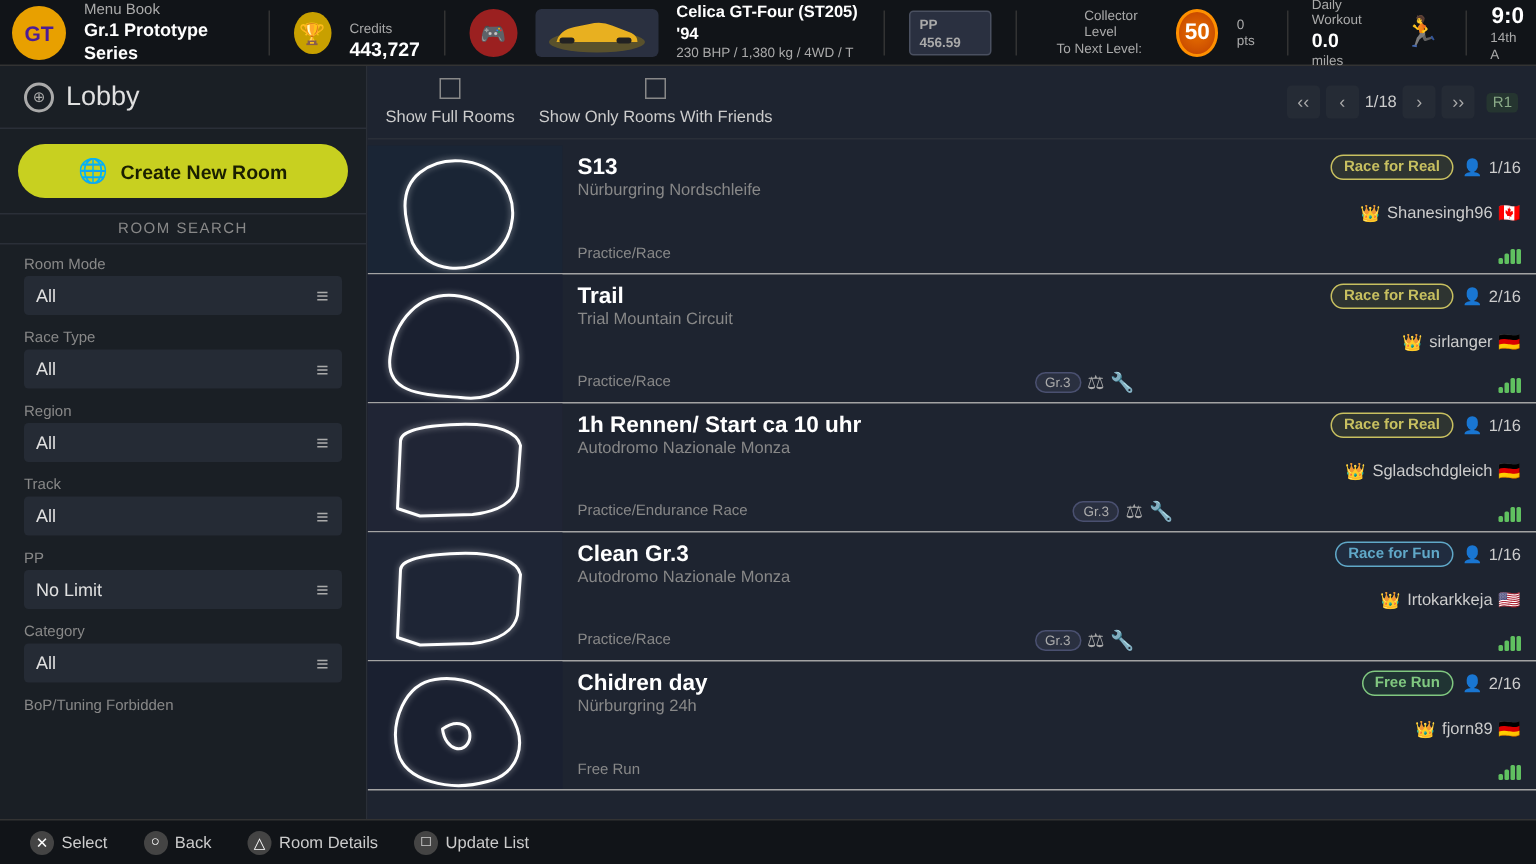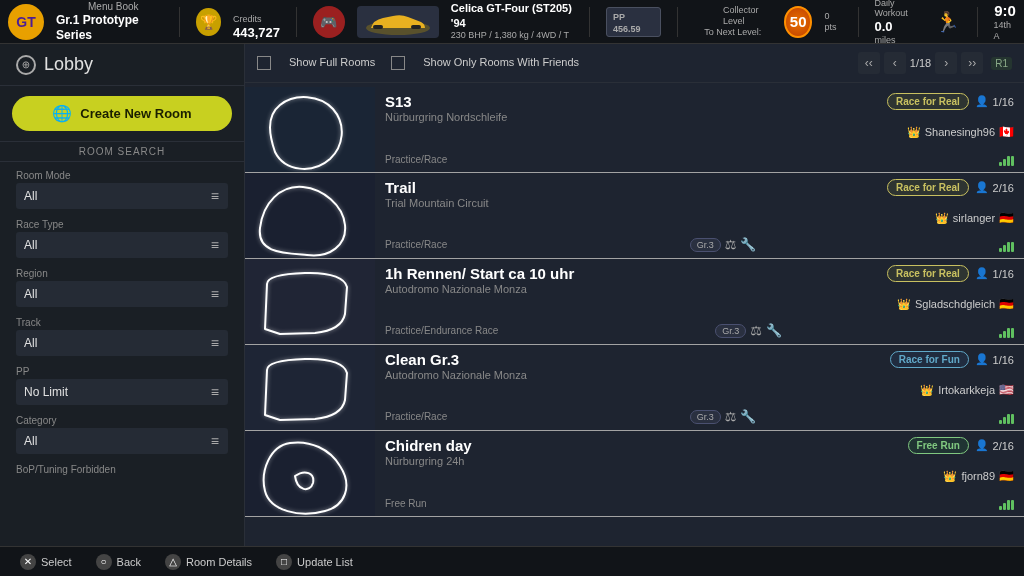--- a/index.html
+++ b/index.html
@@ -35,21 +35,21 @@
       font-weight: bold;
       color: #4c1d95;
       font-size: 14px;
       flex-shrink: 0;
     }
     .top-bar-menu {
       display: flex;
       flex-direction: column;
       line-height: 1.2;
     }
-    .top-bar-menu .menu-title { font-size: 10px; color: #aaa; margin-left: 32px; }
+    .top-bar-menu .menu-title { font-size: 10px; color: #aaa; }
     .top-bar-menu .menu-sub { font-size: 12px; color: #fff; font-weight: bold; }
     .top-bar-separator { width: 1px; height: 30px; background: #333; margin: 0 4px; }
     .top-bar-credits-icon {
       width: 28px; height: 28px;
       background: #c8a000;
       border-radius: 50%;
       display: flex; align-items: center; justify-content: center;
       font-size: 14px;
     }
     .top-bar-credits {
@@ -220,23 +220,24 @@
     
     .filter-bar {
       display: flex;
       align-items: center;
       padding: 8px 12px;
       gap: 16px;
       border-bottom: 1px solid #2a2f38;
     }
     .checkbox-item {
       display: flex;
-      align-items: flex-start;
-      gap: 18px;
+      align-items: center;
+      gap: 6px;
       cursor: pointer;
+      flex-direction: column;
     }
     .checkbox-box {
       width: 14px; height: 14px;
       border: 1px solid #888;
       background: transparent;
       display: flex; align-items: center; justify-content: center;
     }
     .checkbox-label { font-size: 11px; color: #ccc; }
     .pagination {
       margin-left: auto;

